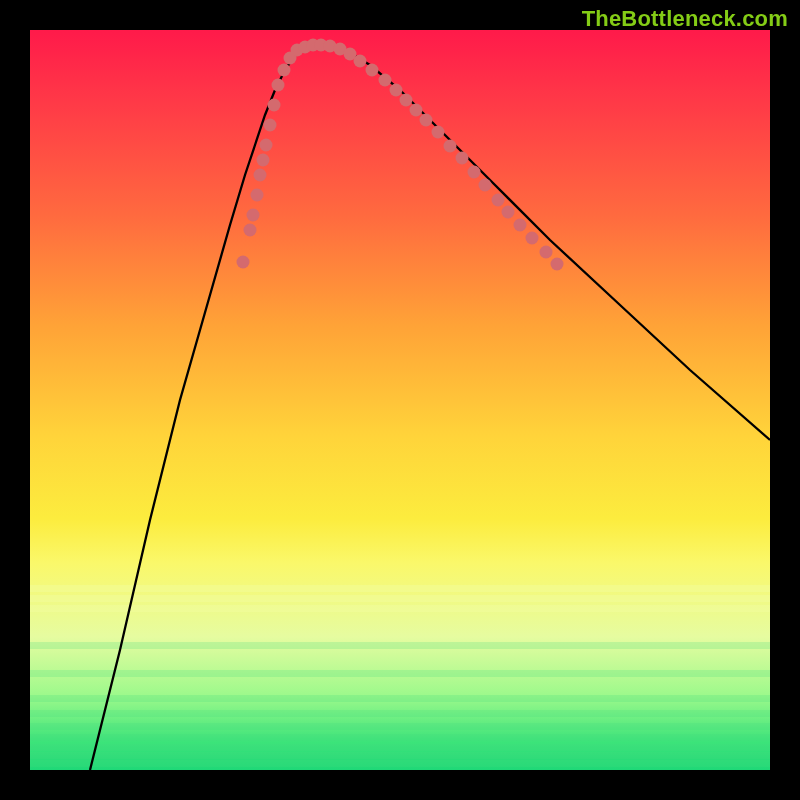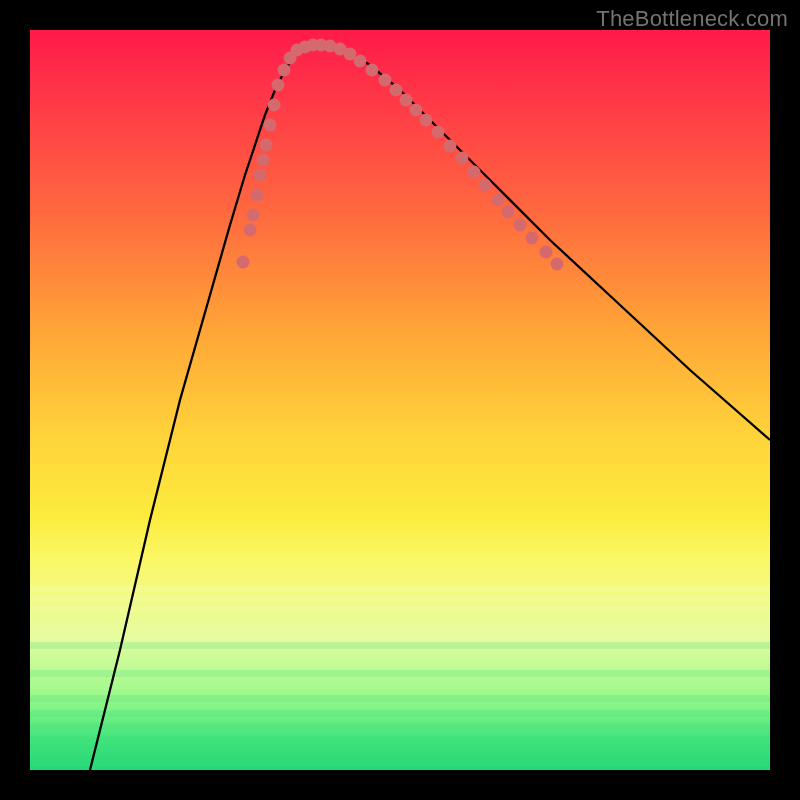--- a/index.html
+++ b/index.html
@@ -51,23 +51,23 @@
     position: absolute;
     left: 0;
     width: 100%;
     height: 7px;
     opacity: 0.25;
   }
   .watermark {
     position: absolute;
     top: 6px;
     right: 12px;
-    color: #737373;
+    color: #84cc16;
     font-size: 22px;
-    font-weight: 400;
+    font-weight: 700;
     letter-spacing: 0.2px;
   }
   svg.curve {
     position: absolute;
     left: 0;
     top: 0;
     width: 740px;
     height: 740px;
     pointer-events: none;
   }

